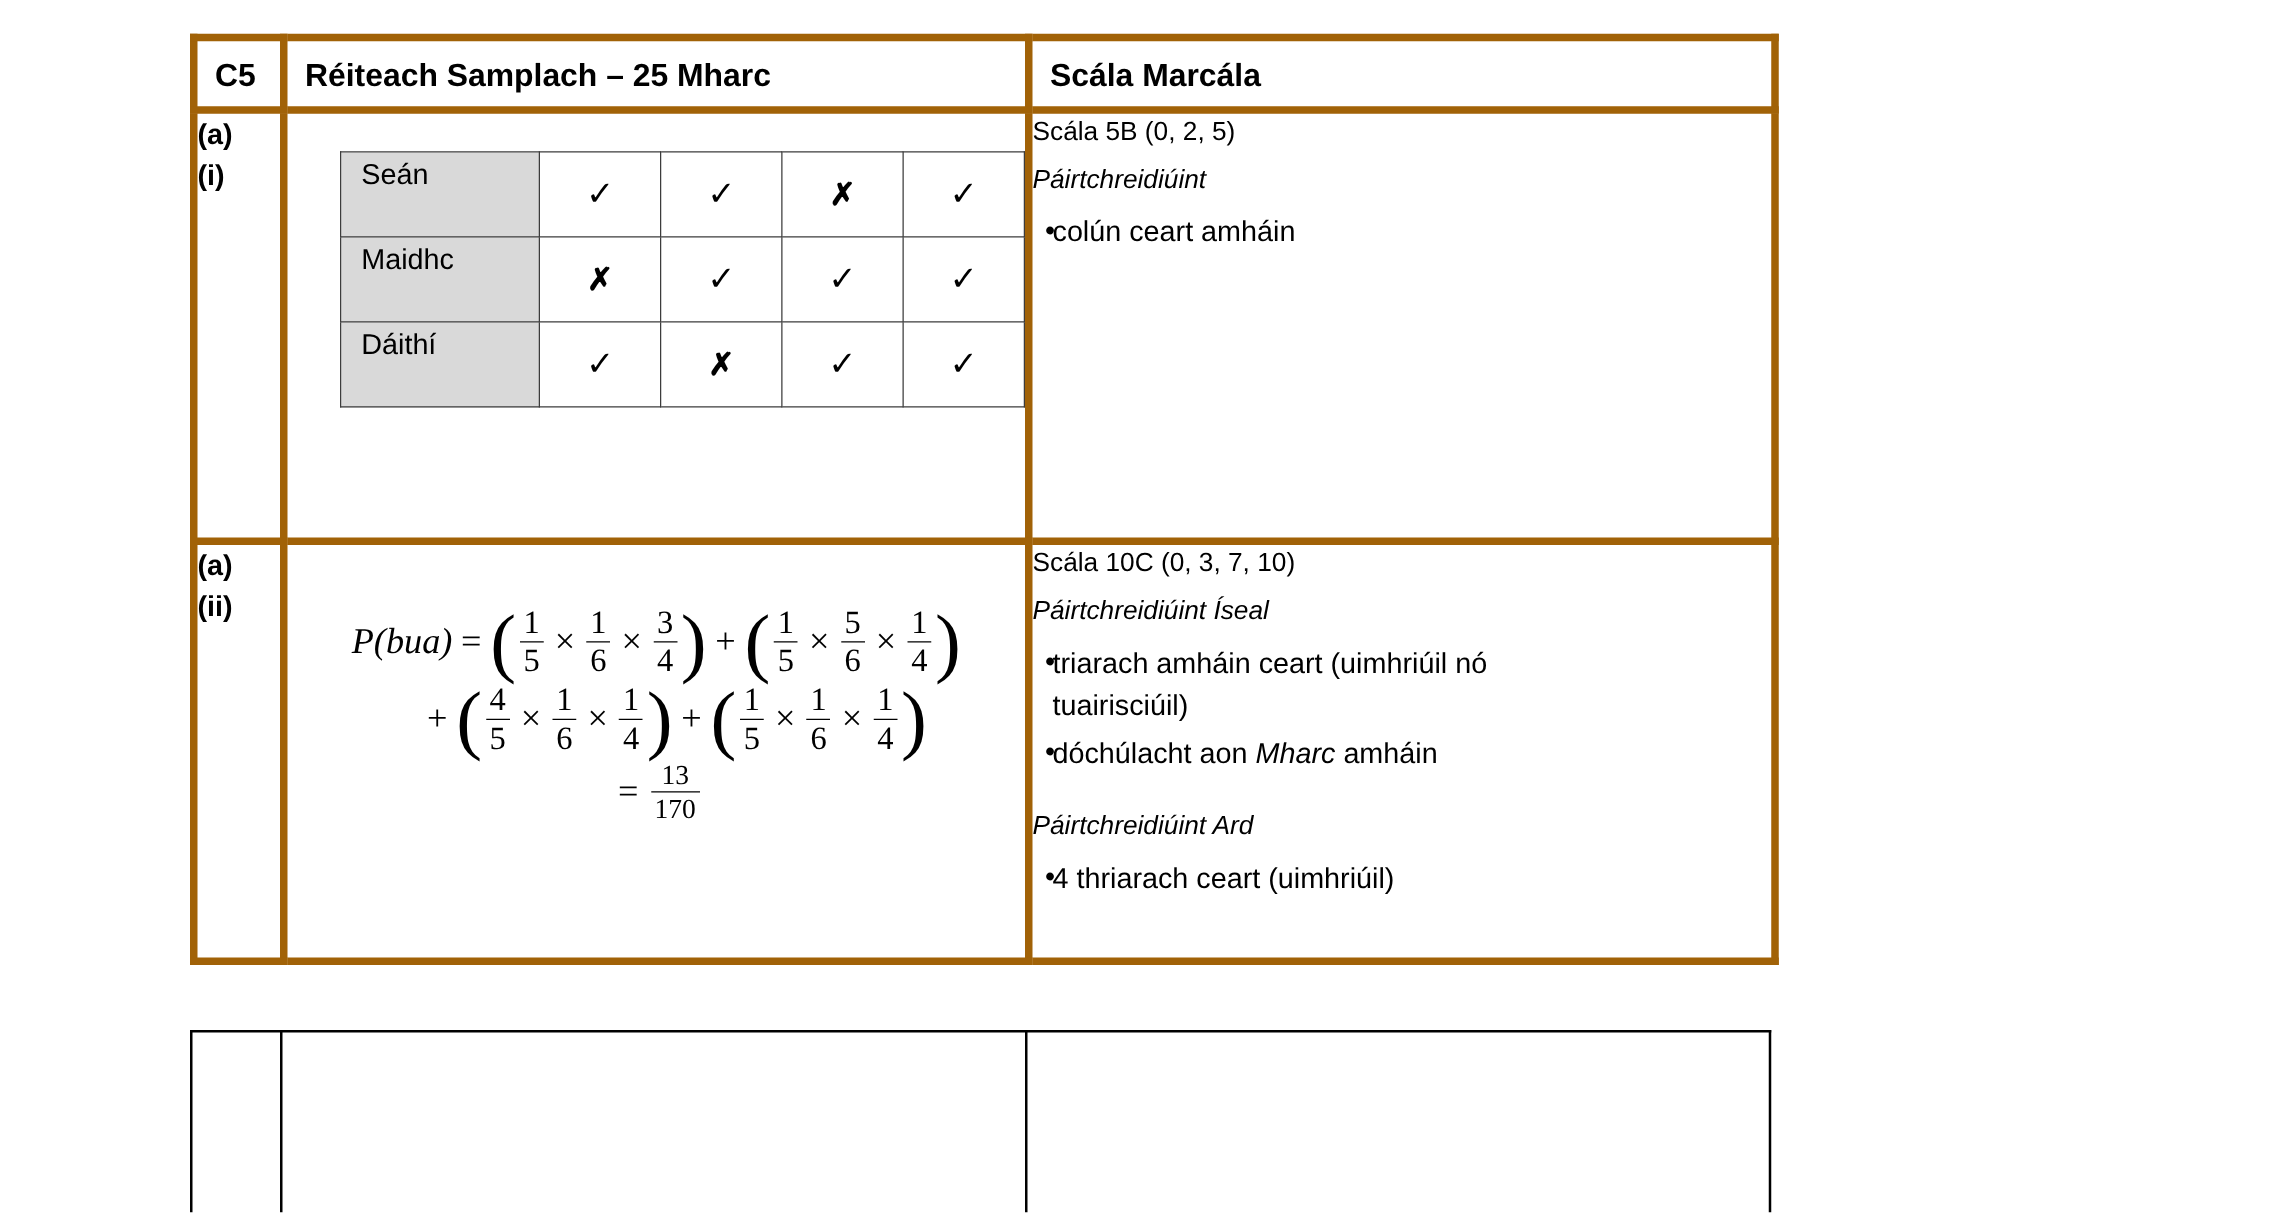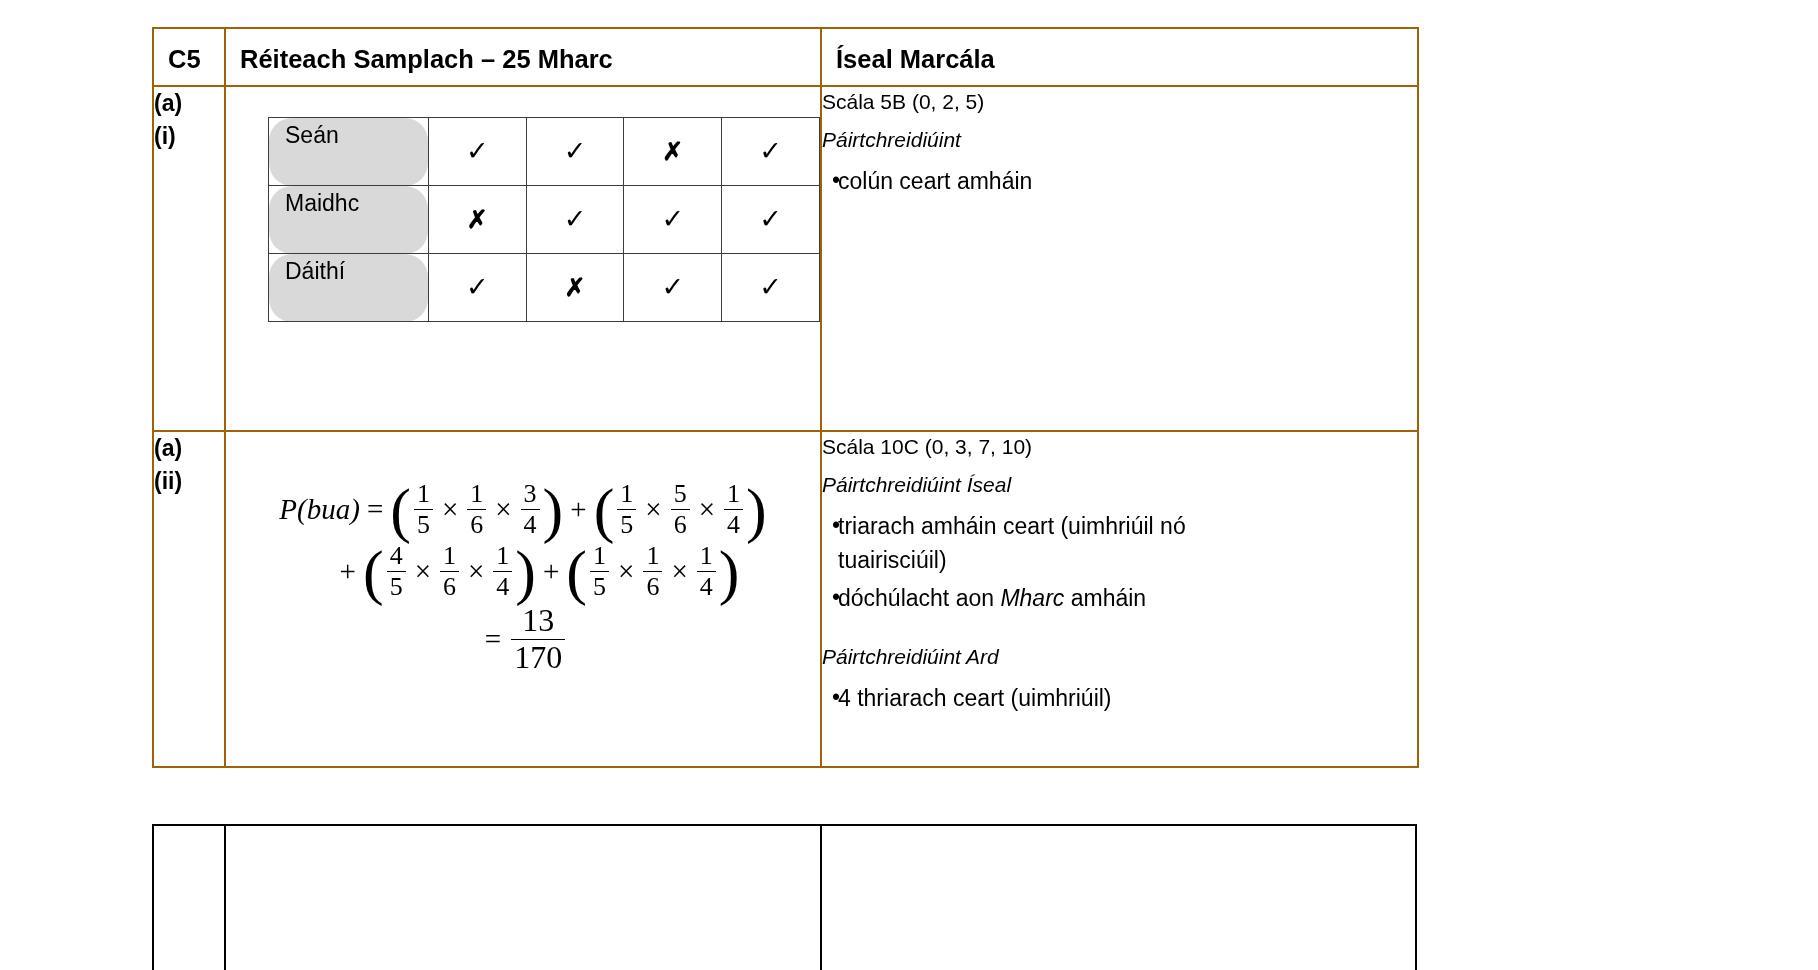--- a/index.html
+++ b/index.html
@@ -24,21 +24,21 @@
   
   .ms-table {
     position: absolute;
     left: 152px;
     top: 27px;
     width: 1265px;
     border-collapse: collapse;
     table-layout: fixed;
   }
   .ms-table td, .ms-table th {
-    border: 2px solid #a16207;
+    border: 6px solid #a16207;
     vertical-align: top;
     padding: 0;
   }
 
   .col-q    { width: 72px; }
   .col-sol  { width: 596px; }
   .col-note { width: 597px; }
 
   
   .hdr td {
@@ -80,21 +80,20 @@
     vertical-align: middle;
     font-size: 23px;
   }
   .tick-table td.name {
     width: 160px;
     background: #d9d9d9;
     text-align: left;
     padding: 0 0 0 16px;
     vertical-align: top;
     line-height: 1.55;
-    border-radius: 23px;
   }
   .tick-table td.mark {
     width: 98px;
     font-size: 26px;
   }
   .tick-table td.mark .glyph { display: inline-block; line-height: 1; }
   .tick-table td.mark .tick  { font-size: 27px; font-weight: 400; }
   .tick-table td.mark .cross { font-size: 25px; font-weight: bold; }
 
   
@@ -165,21 +164,21 @@
     flex-direction: column;
     align-items: center;
     justify-content: center;
     vertical-align: middle;
     font-size: 26px;
     line-height: 1.06;
     padding: 0 3px;
   }
   .frac .num { padding: 0 3px 1px 3px; }
   .frac .den { padding: 1px 3px 0 3px; border-top: 1.6px solid #000; }
-  .frac.big { font-size: 32px; }
+  .frac.big { font-size: 22px; }
 
   
   .bottom-rule {
     position: absolute;
     left: 152px;
     top: 824px;
     width: 1265px;
     height: 2px;
     background: #000;
   }
@@ -206,21 +205,21 @@
         <col class="col-sol">
         <col class="col-note">
     </colgroup>
 
     <tbody>
         <tr class="hdr">
       <td>
         <span class="q-label">C5</span>
       </td>
       <td>Réiteach Samplach – 25 Mharc</td>
-      <td>Íseal Marcála</td>
+      <td>Scála Marcála</td>
     </tr>
 
     <tr class="row-ai">
       <td class="qcell">
         <span class="qline">(a)</span>
         <span class="qline">(i)</span>
       </td>
 
       <td class="solcell">
         <table class="tick-table">

